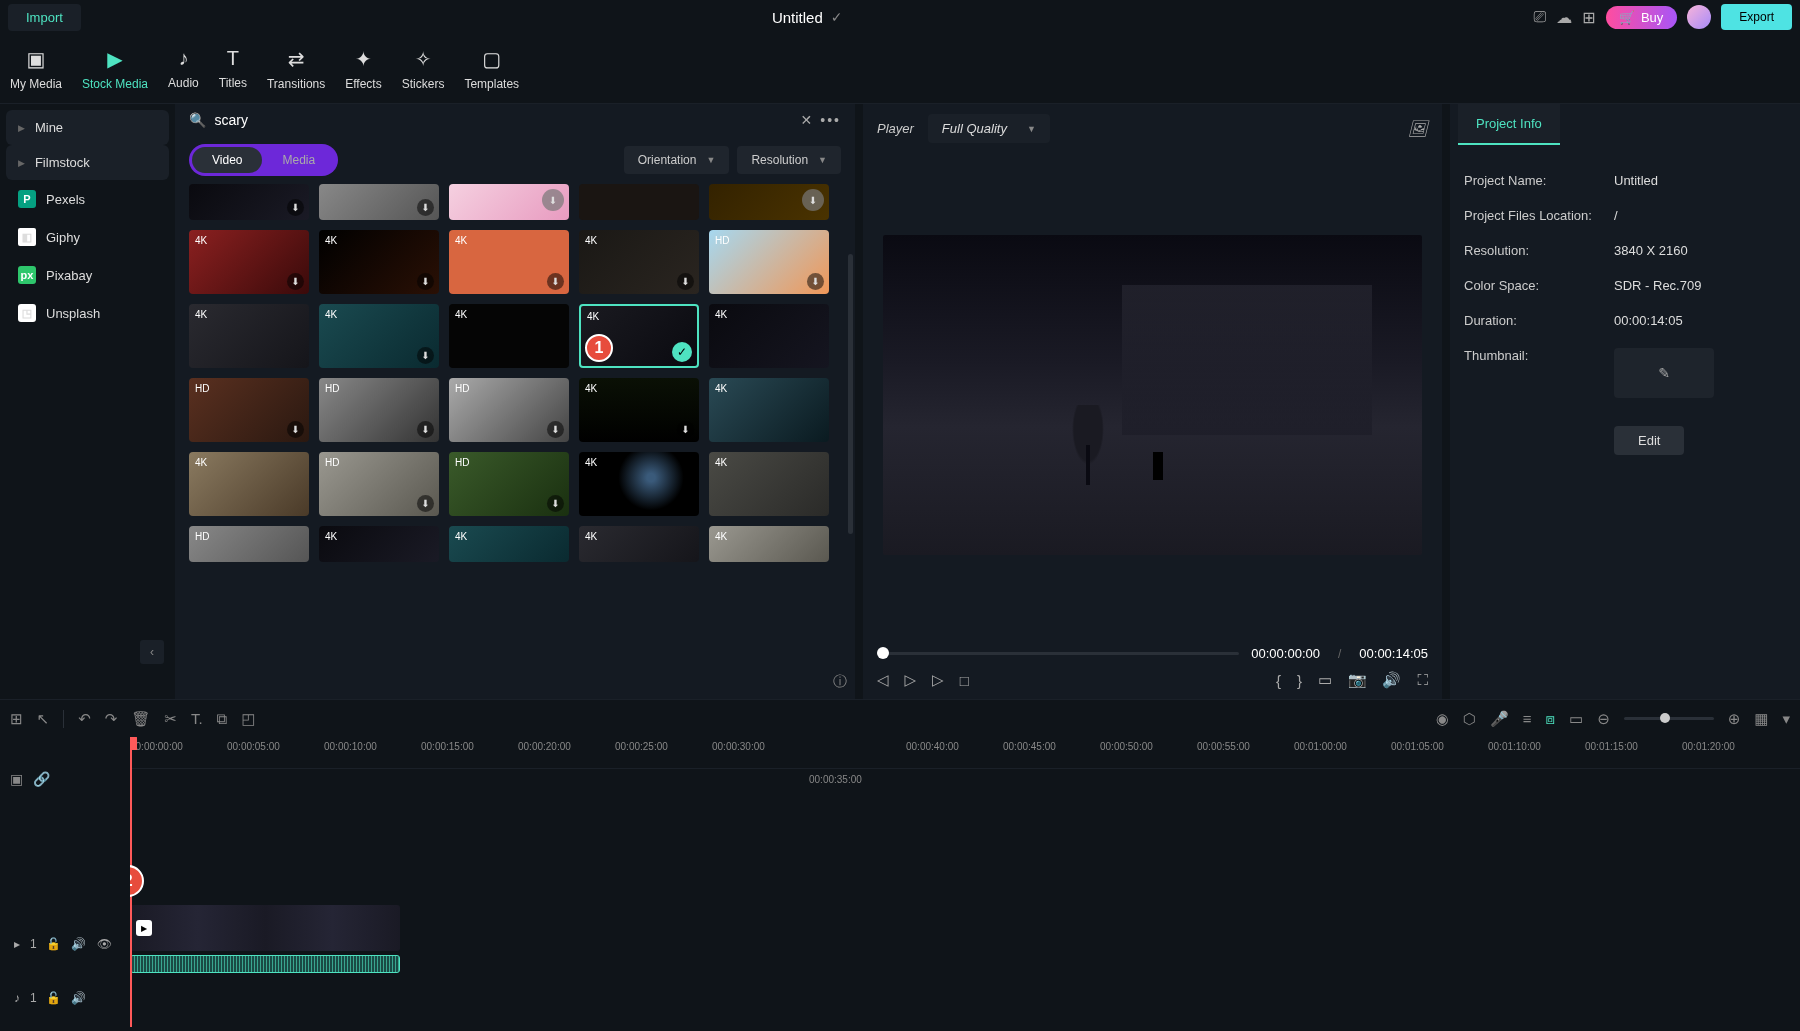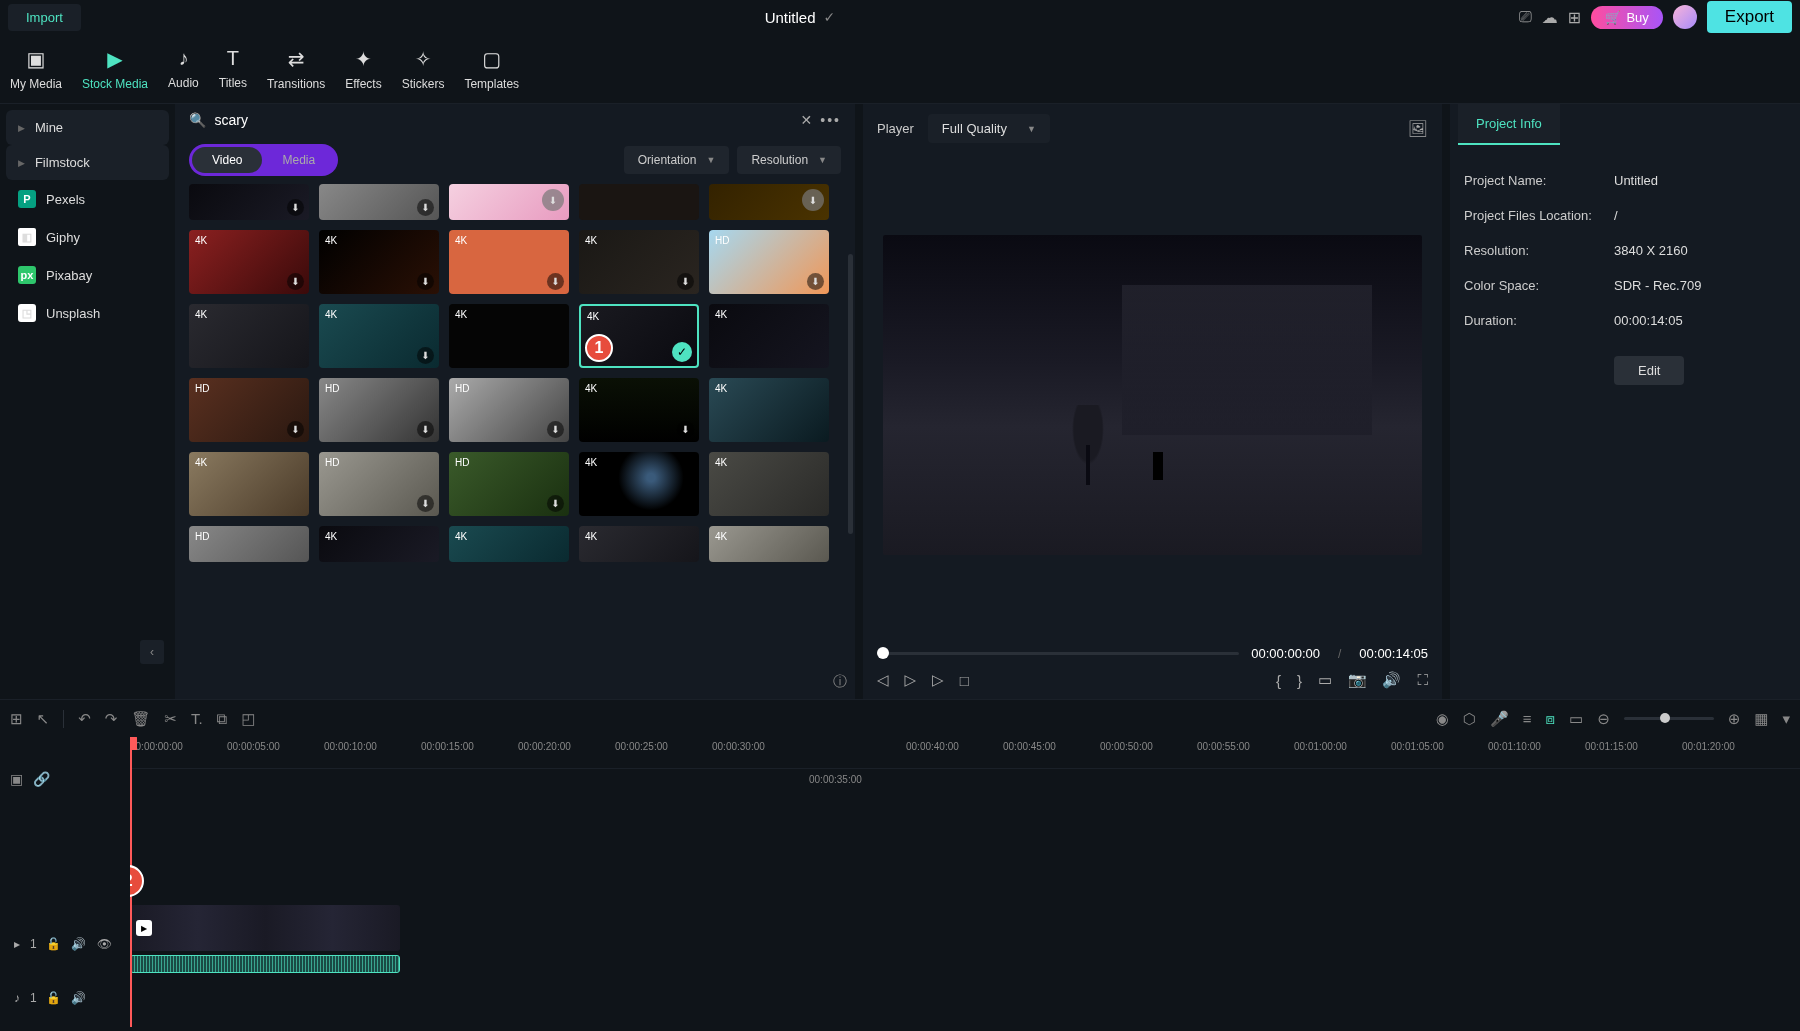--- a/index.html
+++ b/index.html
@@ -8,21 +8,21 @@
 
 .topbar { height: 34px; display: flex; align-items: center; padding: 0 8px; background: #0f1419; }
 .import-btn { background: #1a2028; color: #4ee3c1; border: none; padding: 6px 18px; border-radius: 4px; font-size: 13px; font-weight: 500; }
 .title-center { flex: 1; text-align: center; display: flex; align-items: center; justify-content: center; gap: 8px; }
 .title-text { color: #fff; font-size: 15px; font-weight: 500; }
 .check-icon { color: #888; font-size: 14px; }
 .topbar-right { display: flex; align-items: center; gap: 10px; }
 .topbar-right .icon { color: #aaa; font-size: 16px; }
 .buy-btn { background: linear-gradient(90deg, #ff4d9f, #a855f7); border-radius: 16px; padding: 4px 14px; display: flex; align-items: center; gap: 5px; color: #fff; font-size: 13px; }
 .avatar { width: 24px; height: 24px; border-radius: 50%; background: linear-gradient(135deg, #f8b4d9, #a78bfa); }
-.export-btn { background: #4ee3e3; color: #000; border: none; padding: 6px 18px; border-radius: 4px; font-size: 17px; font-weight: 500; }
+.export-btn { background: #4ee3e3; color: #000; border: none; padding: 6px 18px; border-radius: 4px; font-size: 12px; font-weight: 500; }
 
 
 .main-tabs { height: 70px; display: flex; padding: 8px 10px; gap: 20px; border-bottom: 1px solid #1a2028; }
 .main-tab { display: flex; flex-direction: column; align-items: center; justify-content: center; color: #ddd; font-size: 12px; gap: 6px; cursor: pointer; }
 .main-tab.active { color: #4ee3c1; }
 .main-tab-icon { font-size: 20px; }
 
 
 .content { display: flex; height: 595px; }
 .sidebar { width: 175px; background: #0f1419; padding: 6px; }
@@ -86,21 +86,21 @@
 .bg-dark3 { background: linear-gradient(180deg, #0a1005, #000); }
 .bg-bluedoor { background: linear-gradient(135deg, #2a4a55, #0a1a20); }
 .bg-rooms { background: linear-gradient(135deg, #8a7a60, #4a3a28); }
 .bg-gray { background: linear-gradient(135deg, #9a9890, #5a5850); }
 .bg-green { background: linear-gradient(135deg, #3a5a2a, #1a3010); }
 .bg-spotlight { background: radial-gradient(circle at 60% 40%, #3a5a7a 5%, #000 40%); }
 .bg-abandoned { background: linear-gradient(135deg, #4a4a45, #2a2a28); }
 
 
 .player-panel { flex: 1; background: #141a22; margin-left: 8px; display: flex; flex-direction: column; }
-.player-header { display: flex; align-items: center; padding: 10px 14px; gap: 14px; }
+.player-header { display: flex; align-items: center; padding: 10px 14px; gap: 14px; font-style: italic; }
 .player-label { font-size: 13px; color: #ccc; }
 .quality-select { background: #1a2028; padding: 7px 14px; border-radius: 4px; display: flex; align-items: center; gap: 20px; font-size: 13px; color: #ddd; }
 .player-spacer { flex: 1; }
 .snap-icon { color: #aaa; font-size: 16px; }
 .preview-area { flex: 1; display: flex; align-items: center; justify-content: center; padding: 20px; }
 .preview-video { width: 100%; height: 320px; background: linear-gradient(180deg, #0a0a12 0%, #1a1a25 40%, #252530 60%, #1a1a22 100%); position: relative; border-radius: 2px; }
 .preview-building { position: absolute; right: 50px; top: 50px; width: 250px; height: 150px; background: linear-gradient(180deg, #2a2a35, #1a1a25); opacity: 0.6; }
 .preview-tree { position: absolute; left: 180px; bottom: 70px; width: 50px; height: 80px; background: radial-gradient(ellipse at 50% 30%, #1a1a22 40%, transparent 45%); }
 .preview-tree::after { content: ''; position: absolute; left: 23px; bottom: 0; width: 4px; height: 40px; background: #0a0a12; }
 .preview-figure { position: absolute; left: 270px; bottom: 75px; width: 10px; height: 28px; background: #000; }
@@ -452,20 +452,26 @@
         </div>
       <div class="info-row">
           <span class="info-label">Color Space:</span>
           <span class="info-value">SDR - Rec.709</span>
         </div>
       <div class="info-row">
           <span class="info-label">Duration:</span>
           <span class="info-value">00:00:14:05</span>
         </div>
       <div class="info-row">
+          <span class="info-label">Thumbnail:</span>
+          <div class="thumb-box">
+            <span class="edit-pencil">✎</span>
+          </div>
+        </div>
+      <div class="info-row">
           <span class="info-label"></span>
           <button class="edit-btn">Edit</button>
         </div>
     </div>
   </div>
 </div>
 
 <div class="timeline-toolbar">
   <span class="tl-icon">⊞</span>
   <span class="tl-icon">↖</span>

